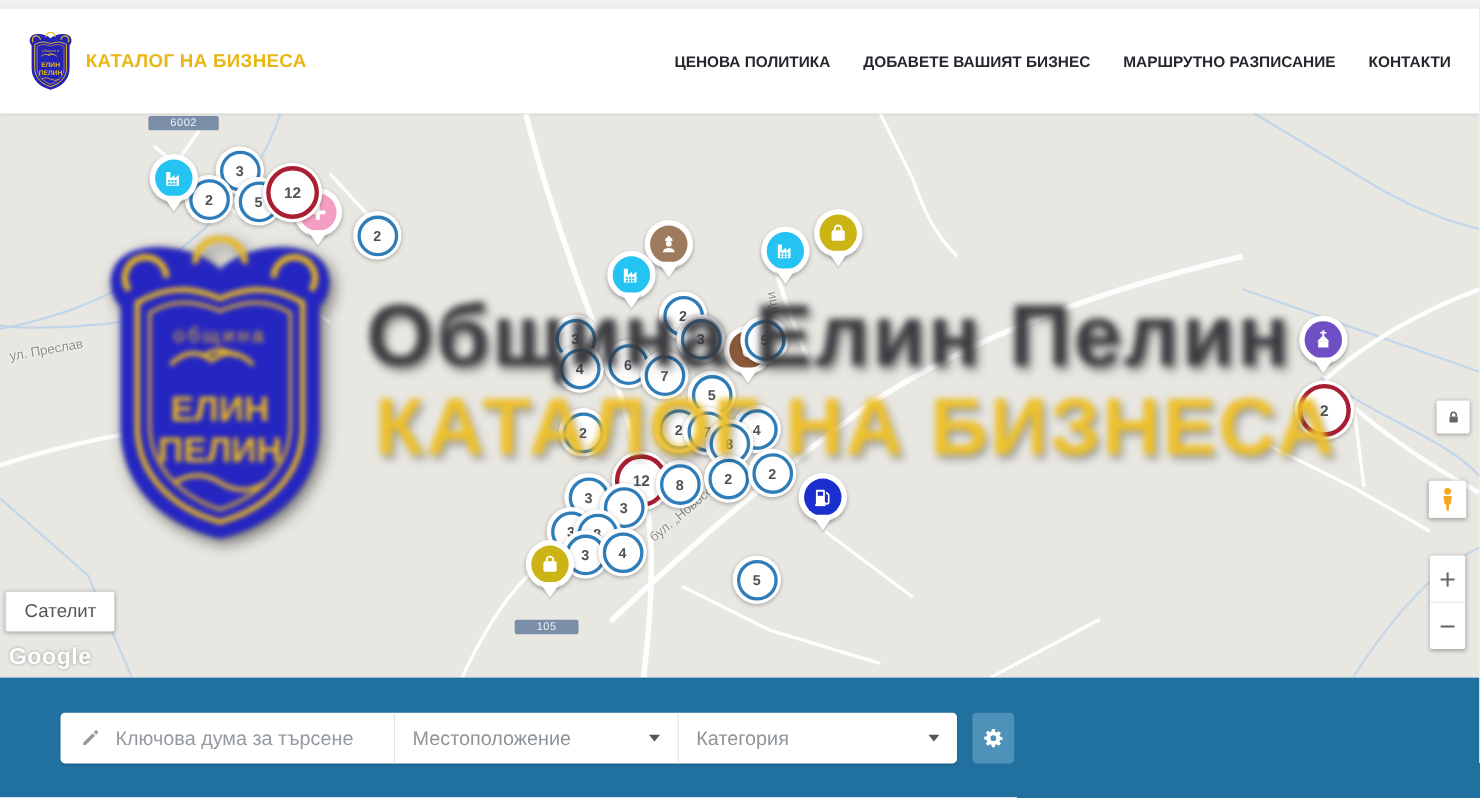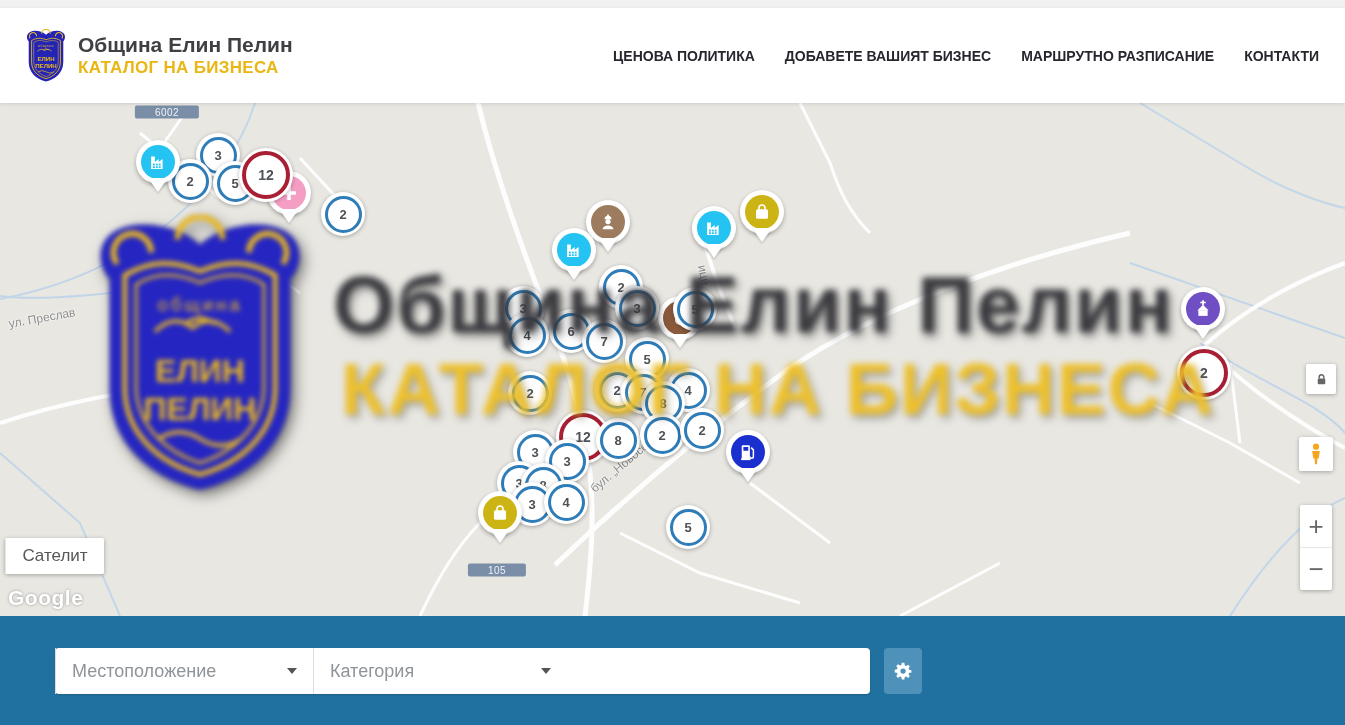--- a/index.html
+++ b/index.html
@@ -95,21 +95,20 @@
         <path d="M48 13 a9 9 0 0 1 24 0" fill="none" stroke="#e8b820" stroke-width="3"></path>
         <path d="M20 32 L20 92 C20 116 38 132 60 138 C82 132 100 116 100 92 L100 32 C86 24 74 24 60 30 C46 24 34 24 20 32 Z" fill="none" stroke="#e8b820" stroke-width="2.5"></path>
         <path d="M26 37 L26 91 C26 112 42 126 60 132 C78 126 94 112 94 91 L94 37 C83 30 72 31 60 36 C48 31 37 30 26 37 Z" fill="none" stroke="#e8b820" stroke-width="1.5"></path>
         <text x="60" y="51" fill="#e8b820" font-size="10" letter-spacing="1.5" text-anchor="middle" font-family="Liberation Sans,sans-serif">община</text>
         <path d="M36 62 q10 -10 20 -2 q10 -8 20 2 M52 58 q8 -6 16 0" fill="none" stroke="#e8b820" stroke-width="2"></path>
         <text x="60" y="89" fill="#e8b820" font-size="17" font-weight="bold" text-anchor="middle" font-family="Liberation Sans,sans-serif">ЕЛИН</text>
         <text x="60" y="109" fill="#e8b820" font-size="17" font-weight="bold" text-anchor="middle" font-family="Liberation Sans,sans-serif">ПЕЛИН</text>
         <path d="M38 119 q11 -7 22 0 q11 7 22 0" fill="none" stroke="#e8b820" stroke-width="2"></path>
       </svg>
       <div class="brand-text">
-        <div class="brand-title">Община Елин Пелин</div>
         <div class="brand-sub">КАТАЛОГ НА БИЗНЕСА</div>
       </div>
     </div>
     <nav>
       <span class="nav-item">ЦЕНОВА ПОЛИТИКА</span>
       <span class="nav-item">ДОБАВЕТЕ ВАШИЯТ БИЗНЕС</span>
       <span class="nav-item">МАРШРУТНО РАЗПИСАНИЕ</span>
       <span class="nav-item">КОНТАКТИ</span>
     </nav>
   </header>
@@ -414,20 +413,26 @@
     </div>
 
     <div class="zoomctl">
       <div class="zbtn">+</div>
       <div class="zbtn">−</div>
     </div>
   </div>
 
   <div class="searchbar">
     <div class="field">
+      <div class="field-sec sec-keyword">
+        <svg viewBox="0 0 20 20" fill="#98999c">
+          <path d="M3 14.5 L3 17 L5.5 17 L15 7.5 L12.5 5 Z M13.5 4 L16 6.5 L17.5 5 C18 4.5 18 3.5 17.5 3 L17 2.5 C16.5 2 15.5 2 15 2.5 Z"></path>
+        </svg>
+        <input type="text" placeholder="Ключова дума за търсене" style="">
+      </div>
       <div class="field-sec sec-select sec-loc">
         <span class="ph">Местоположение</span>
         <span class="caret"></span>
       </div>
       <div class="field-sec sec-select sec-cat">
         <span class="ph">Категория</span>
         <span class="caret"></span>
       </div>
     </div>
     <div class="gear-btn">

